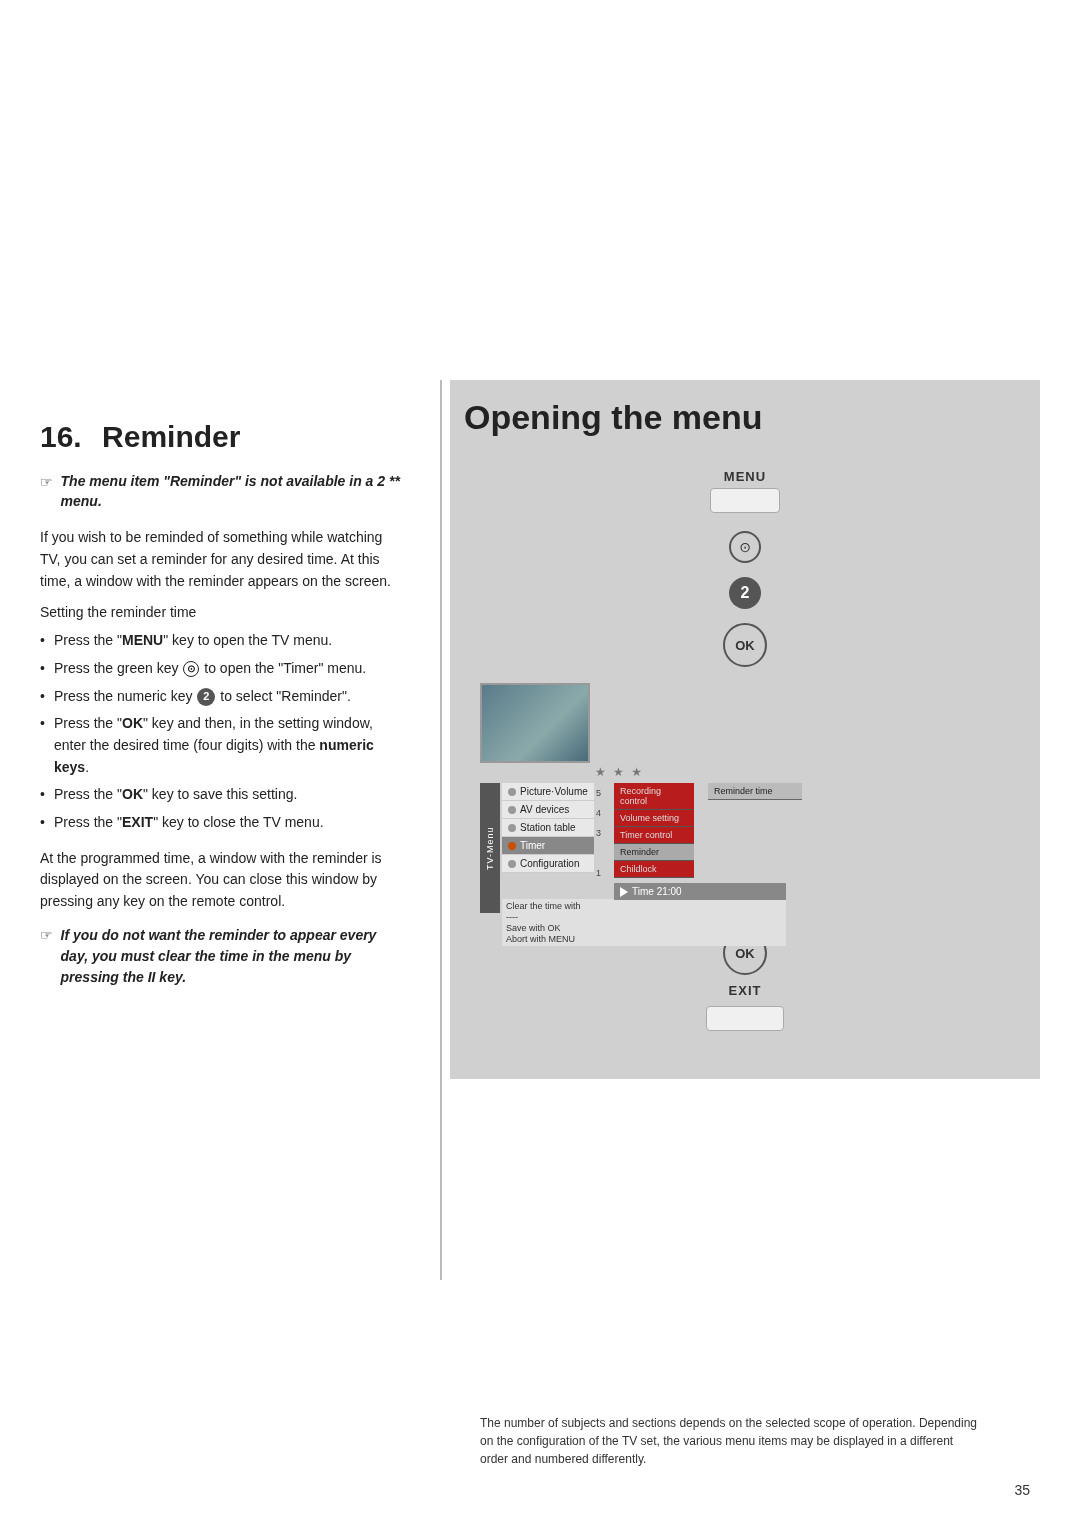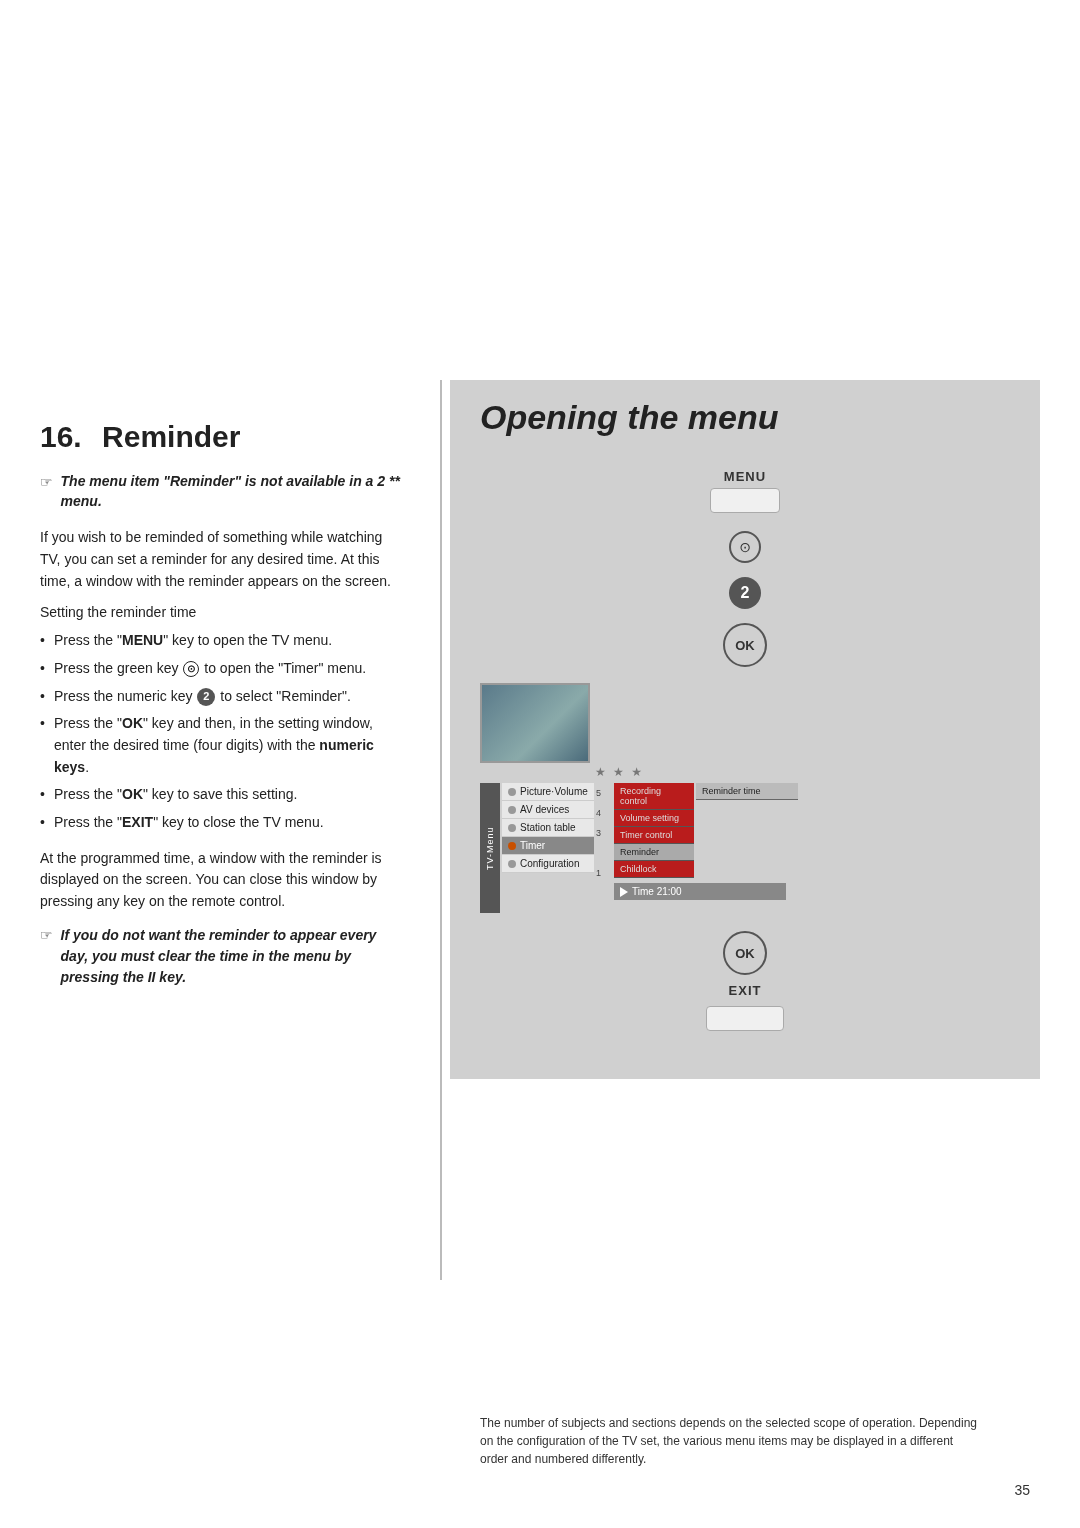--- a/index.html
+++ b/index.html
@@ -146,22 +146,21 @@
       position: absolute;
       left: 450px;
       top: 380px;
       width: 590px;
       background: #d0d0d0;
       padding-bottom: 30px;
     }
 
     .right-header {
       background: #d0d0d0;
-      padding: 18px 30px 14px 30px;
-      font-style: italic;
+      padding: 18px 30px 14px 14px;
     }
 
     .right-title {
       font-size: 34px;
       font-weight: bold;
       color: #222;
     }
 
     .right-content {
       padding: 0 30px;
@@ -329,23 +328,23 @@
       color: #ddd;
     }
 
     .tv-sub-item.highlight {
       background: #aaa;
       color: #222;
     }
 
     .tv-sub2 {
       position: absolute;
-      left: 216px;
+      left: 228px;
       top: 100px;
-      width: 102px;
+      width: 94px;
       background: #777;
       color: #fff;
     }
 
     .tv-sub2-item {
       font-size: 9px;
       padding: 3px 6px;
       border-bottom: 1px solid #666;
       color: #ddd;
     }
@@ -581,20 +580,26 @@
         <div class="tv-sub-item">Volume setting</div>
         <div class="tv-sub-item">Timer control</div>
         <div class="tv-sub-item highlight">Reminder</div>
         <div class="tv-sub-item">Childlock</div>
       </div>
 
       <div class="tv-sub2">
         <div class="tv-sub2-item highlight">Reminder time</div>
       </div>
 
+      <div class="tv-info-row">
+        <span>Clear the time with</span>
+        <span>----</span>
+        <span>Save with OK</span>
+        <span>Abort with MENU</span>
+      </div>
 
       <div class="tv-time-row">
         <div class="time-triangle"></div>
         <span>Time  21:00</span>
       </div>
 
     </div>
 
     <div class="bottom-keys">
       <span class="key-btn-ok">OK</span>

